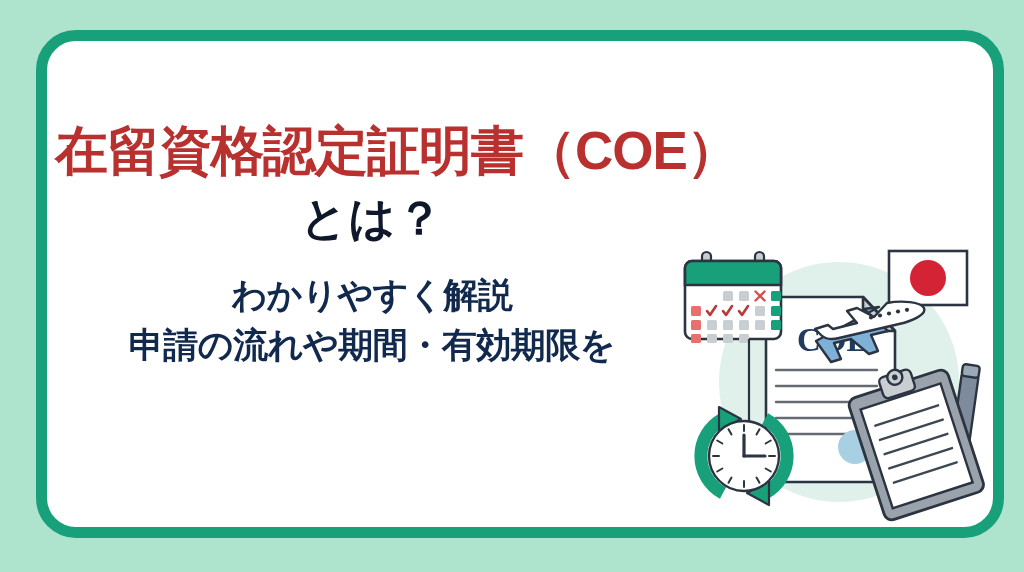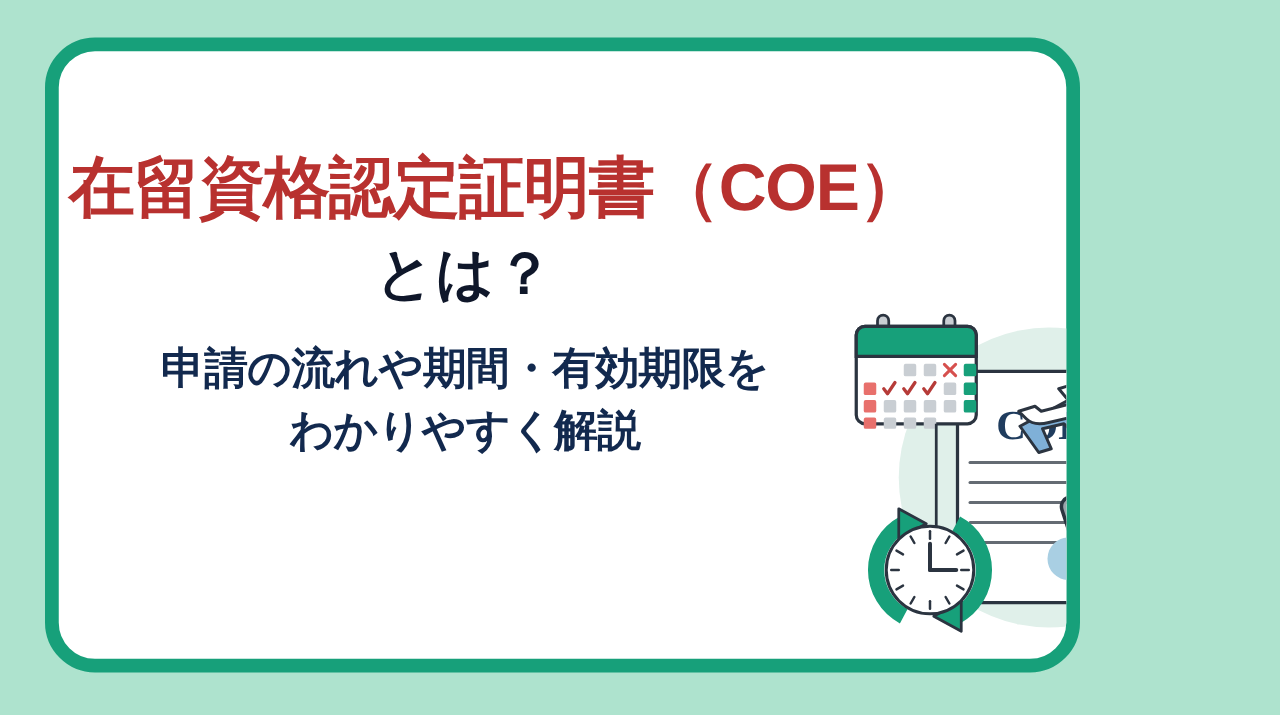--- a/index.html
+++ b/index.html
@@ -19,21 +19,21 @@
     width: 1024px;
     height: 572px;
     background: #aee3ce;
   }
 
   
   #frame {
     position: absolute;
     left: 36px;
     top: 30px;
-    width: 828px;
+    width: 968px;
     height: 508px;
     box-sizing: border-box;
     border: 11px solid #17a07a;
     border-radius: 40px;
     background: #ffffff;
     overflow: hidden;
   }
 
   
   #text-block {
@@ -90,22 +90,22 @@
 
   <div id="frame">
 
     <div id="text-block">
 
       <div id="title-main">在留資格認定証明書（COE）</div>
 
       <div id="title-sub">とは？</div>
 
       <div id="subtitle">
+        <span class="ln">わかりやすく解説</span>
         <span class="ln">申請の流れや期間・有効期限を</span>
-        <span class="ln">わかりやすく解説</span>
       </div>
 
     </div>
 
     <div id="illustration">
       <svg width="330" height="290" viewBox="0 0 330 290" xmlns="http://www.w3.org/2000/svg">
 
         <circle cx="168" cy="143" r="120" fill="#e0f0ea"></circle>
 
         <g>

